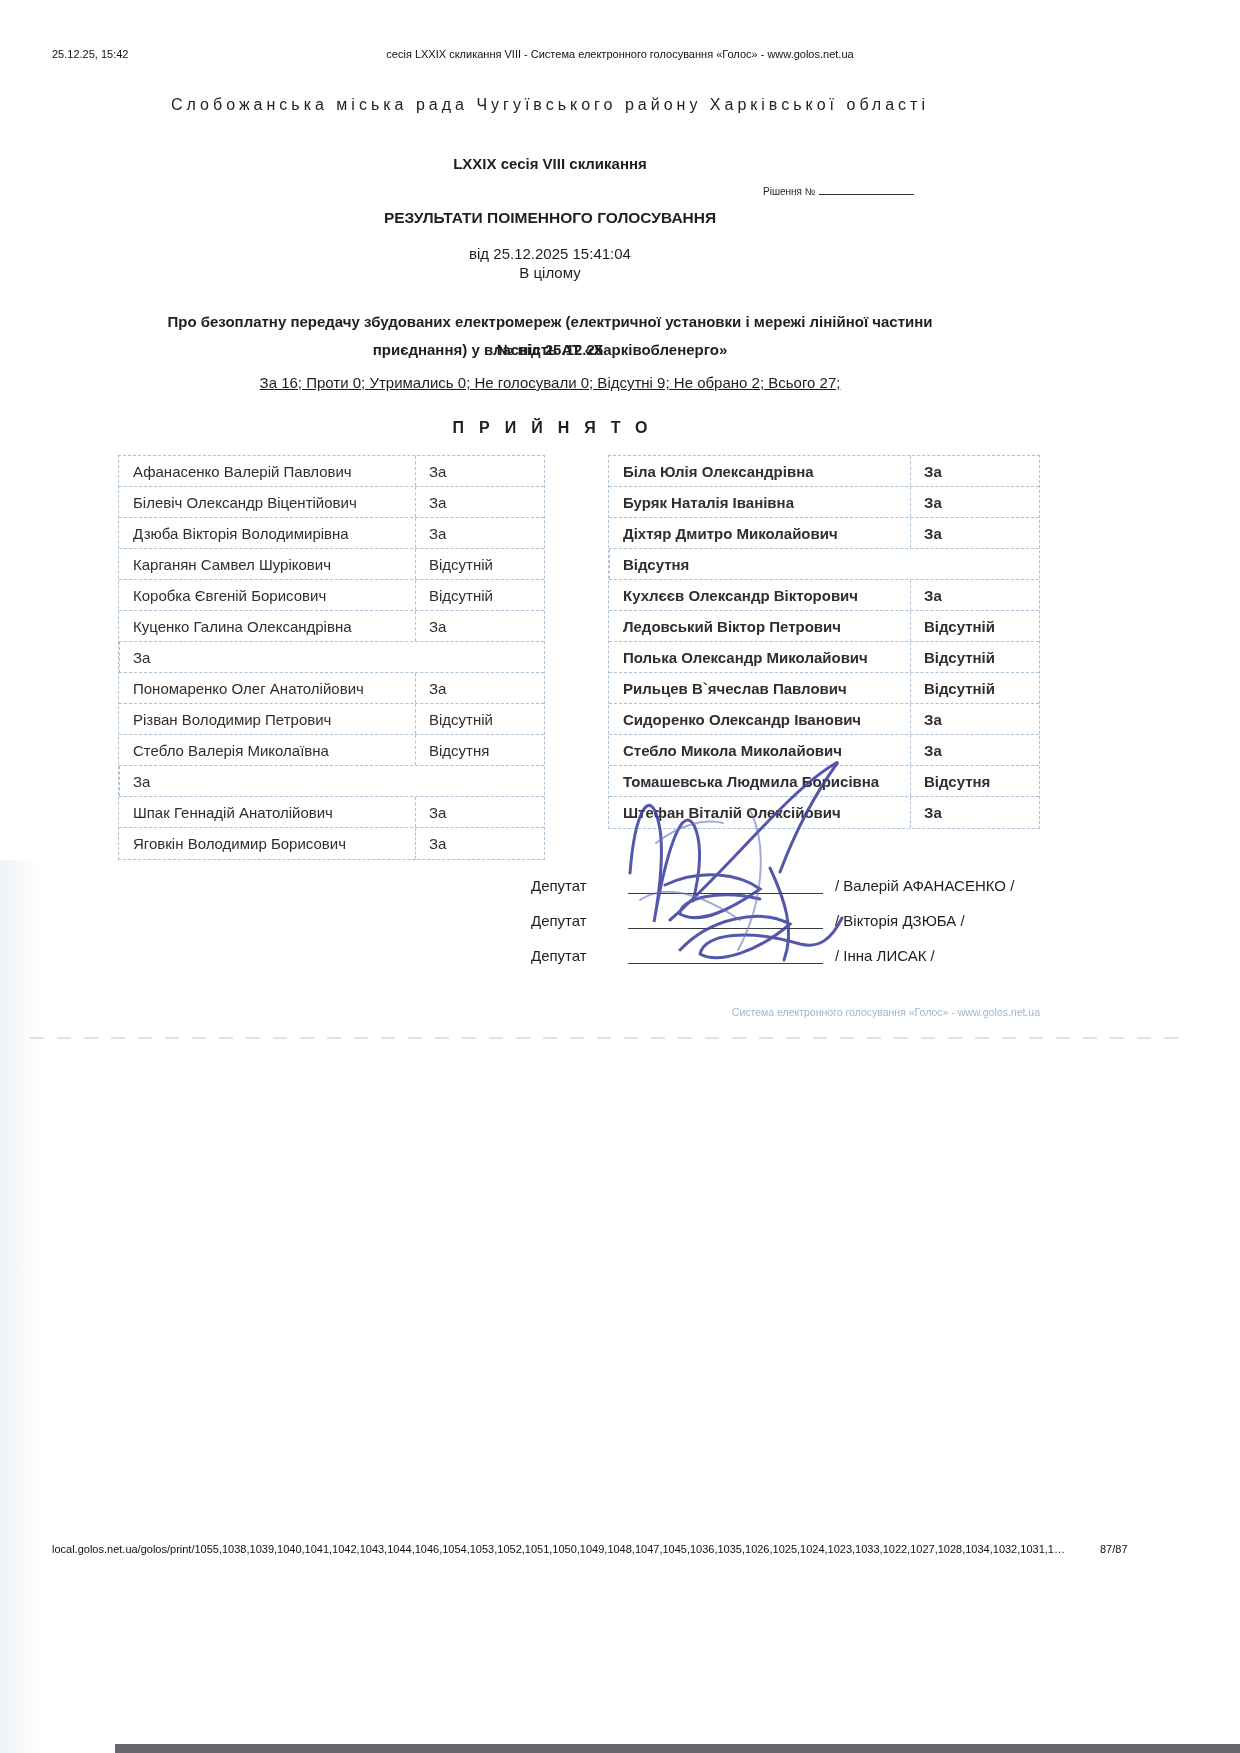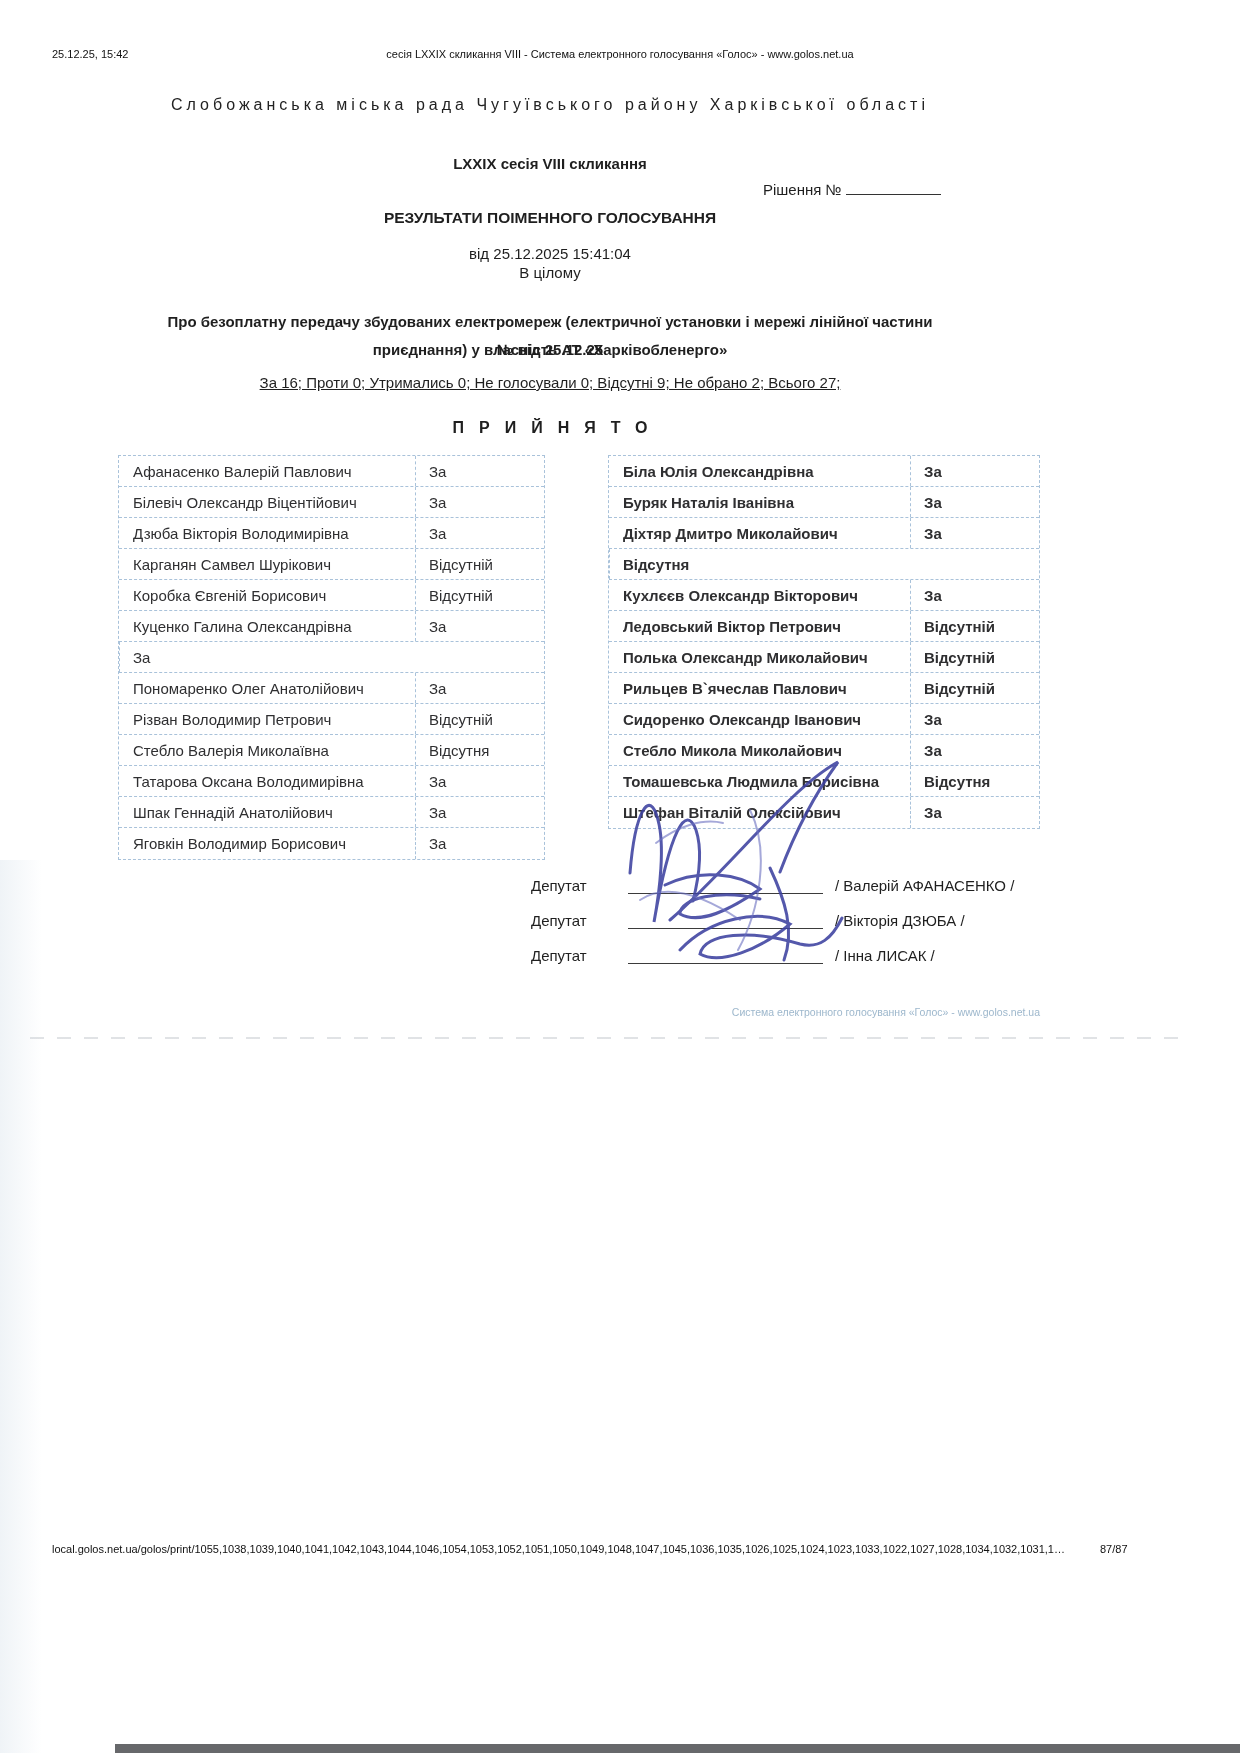--- a/index.html
+++ b/index.html
@@ -21,21 +21,21 @@
   .council{top:96px;font-size:16px;letter-spacing:4px;color:#222;}
   .session{top:155px;font-size:15px;font-weight:bold;}
   .results{top:209px;font-size:15.5px;font-weight:bold;}
   .dtline{top:245px;font-size:15px;}
   .scope{top:264px;font-size:15px;}
   .subject{top:308px;font-size:15px;font-weight:bold;line-height:28px;}
   .subject > div{max-width:830px;margin:0 auto;}
   .numline{top:341px;font-size:15px;font-weight:bold;}
   .totals{top:374px;font-size:15px;text-decoration:underline;}
   .verdict{top:419px;font-size:16px;font-weight:bold;letter-spacing:15px;text-indent:15px;}
-  .decision{position:absolute;left:763px;top:180px;font-size:15px;white-space:nowrap;}
+  .decision{position:absolute;left:763px;top:180px;font-size:10px;white-space:nowrap;}
   .decision .blank{display:inline-block;width:95px;border-bottom:1px solid #333;height:14px;margin-left:4px;}
   
   .vtable{position:absolute;top:455px;border:1px dashed #a9c2da;box-sizing:border-box;background:#fff;}
   .vtable-left{left:118px;width:427px;}
   .vtable-right{left:608px;width:432px;font-weight:bold;}
   .vrow{display:flex;height:31px;box-sizing:border-box;border-bottom:1px dashed #a9c2da;}
   .vrow:last-child{border-bottom:none;}
   .vname{flex:1 1 auto;padding-left:14px;display:flex;align-items:center;font-size:15px;color:#2f2f31;white-space:nowrap;overflow:hidden;}
   .vvote{flex:0 0 115px;border-left:1px dashed #a9c2da;padding-left:13px;display:flex;align-items:center;font-size:15px;color:#2f2f31;white-space:nowrap;}
   
@@ -114,21 +114,20 @@
       </div>
       <div class="vrow">
         <div class="vname">Різван Володимир Петрович</div>
         <div class="vvote">Відсутній</div>
       </div>
       <div class="vrow">
         <div class="vname">Стебло Валерія Миколаївна</div>
         <div class="vvote">Відсутня</div>
       </div>
       <div class="vrow">
-        <div class="vname">Татарова Оксана Володимирівна</div>
         <div class="vvote">За</div>
       </div>
       <div class="vrow">
         <div class="vname">Шпак Геннадій Анатолійович</div>
         <div class="vvote">За</div>
       </div>
       <div class="vrow">
         <div class="vname">Яговкін Володимир Борисович</div>
         <div class="vvote">За</div>
       </div>

